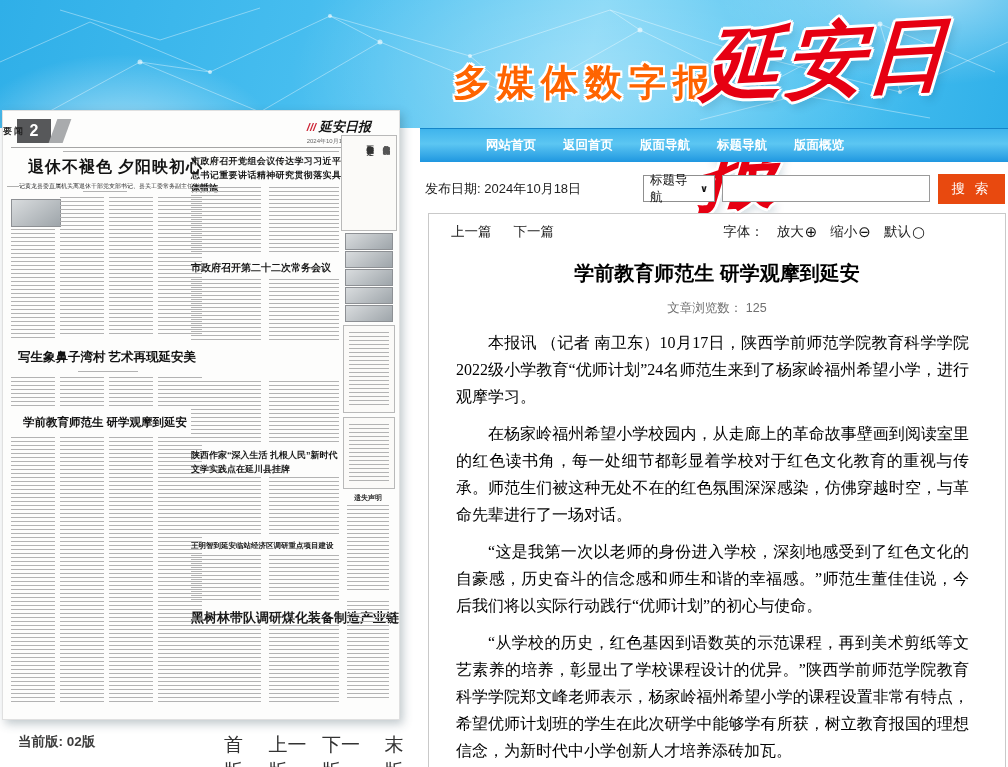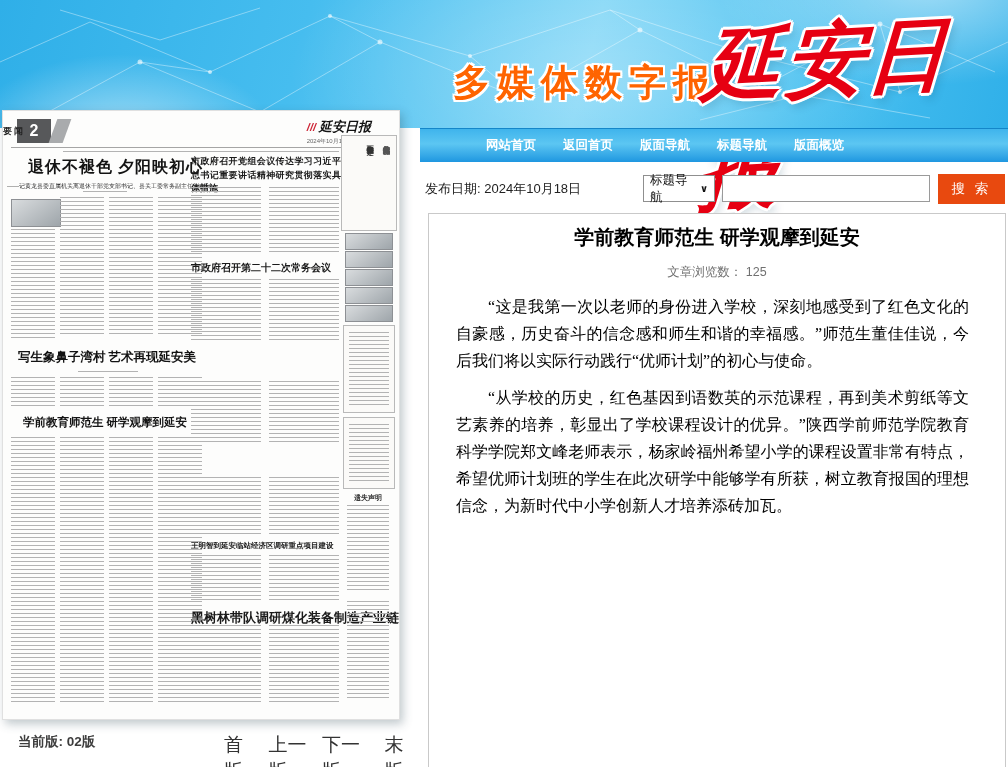--- a/index.html
+++ b/index.html
@@ -130,26 +130,49 @@
       </span>
       <div class="sel">
         <span>标题导航</span>
         <span class="chev">∨</span>
       </div>
       <input class="search-inp" type="text" style="">
       <button class="search-btn">搜 索</button>
     </div>
 
     <div class="article-box">
+      <div class="atb">
+        <div class="left">
+          <a>上一篇</a>
+          <a>下一篇</a>
+        </div>
+        <div class="right">
+          <span>字体：</span>
+          <span class="grp">
+            <span>放大</span>
+            <span class="fico">⊕</span>
+          </span>
+          <span class="grp">
+            <span>缩小</span>
+            <span class="fico">⊖</span>
+          </span>
+          <span class="grp">
+            <span>默认</span>
+            <span class="fico">○</span>
+          </span>
+        </div>
+      </div>
       <h1 class="a-title">学前教育师范生 研学观摩到延安</h1>
       <div class="a-views">
         <span>文章浏览数：</span>
         <span>125</span>
       </div>
       <div class="a-body">
+        <p>本报讯 （记者 南卫东）10月17日，陕西学前师范学院教育科学学院2022级小学教育“优师计划”24名师范生来到了杨家岭福州希望小学，进行观摩学习。</p>
+        <p>在杨家岭福州希望小学校园内，从走廊上的革命故事壁画到阅读室里的红色读书角，每一处细节都彰显着学校对于红色文化教育的重视与传承。师范生们被这种无处不在的红色氛围深深感染，仿佛穿越时空，与革命先辈进行了一场对话。</p>
         <p>“这是我第一次以老师的身份进入学校，深刻地感受到了红色文化的自豪感，历史奋斗的信念感和师生和谐的幸福感。”师范生董佳佳说，今后我们将以实际行动践行“优师计划”的初心与使命。</p>
         <p>“从学校的历史，红色基因到语数英的示范课程，再到美术剪纸等文艺素养的培养，彰显出了学校课程设计的优异。”陕西学前师范学院教育科学学院郑文峰老师表示，杨家岭福州希望小学的课程设置非常有特点，希望优师计划班的学生在此次研学中能够学有所获，树立教育报国的理想信念，为新时代中小学创新人才培养添砖加瓦。</p>
       </div>
     </div>
   </div>
 
   <aside class="thumb">
     <div class="t-pagebox">
       <span style="position:static">2</span>
     </div>
@@ -184,20 +207,21 @@
     <div class="sim" style="left:155px;top:326px;width:44px;height:266px"></div>
 
     <div class="h-sans" style="left:188px;top:44px;width:150px;font-size:9px;line-height:1.5;text-align:justify">市政府召开党组会议传达学习习近平总书记重要讲话精神研究贯彻落实具体措施</div>
     <div class="sim" style="left:188px;top:76px;width:70px;height:68px"></div>
     <div class="sim" style="left:266px;top:76px;width:70px;height:68px"></div>
     <div class="h-sans" style="left:188px;top:150px;width:150px;font-size:10px;white-space:nowrap">市政府召开第二十二次常务会议</div>
     <div class="sim" style="left:188px;top:168px;width:70px;height:64px"></div>
     <div class="sim" style="left:266px;top:168px;width:70px;height:64px"></div>
     <div class="sim" style="left:188px;top:270px;width:70px;height:62px"></div>
     <div class="sim" style="left:266px;top:270px;width:70px;height:62px"></div>
+    <div class="h-sans" style="left:188px;top:338px;width:150px;font-size:9px;line-height:1.5">陕西作家“深入生活 扎根人民”新时代文学实践点在延川县挂牌</div>
     <div class="sim" style="left:188px;top:366px;width:70px;height:58px"></div>
     <div class="sim" style="left:266px;top:366px;width:70px;height:58px"></div>
     <div class="h-sans" style="left:188px;top:430px;width:150px;font-size:7.5px;white-space:nowrap">王明智到延安临站经济区调研重点项目建设</div>
     <div class="sim" style="left:188px;top:444px;width:70px;height:48px"></div>
     <div class="sim" style="left:266px;top:444px;width:70px;height:48px"></div>
     <div class="h-sans" style="left:188px;top:498px;width:150px;font-size:13px;white-space:nowrap">黑树林带队调研煤化装备制造产业链</div>
     <div class="sim" style="left:188px;top:514px;width:70px;height:78px"></div>
     <div class="sim" style="left:266px;top:514px;width:70px;height:78px"></div>
 
     <div class="t-adbox" style="left:338px;top:24px;width:54px;height:94px;display:flex">

